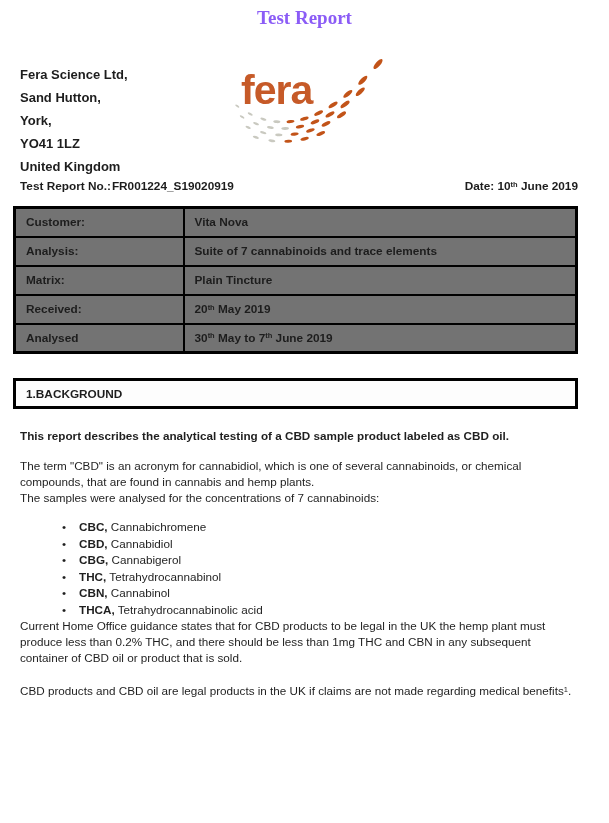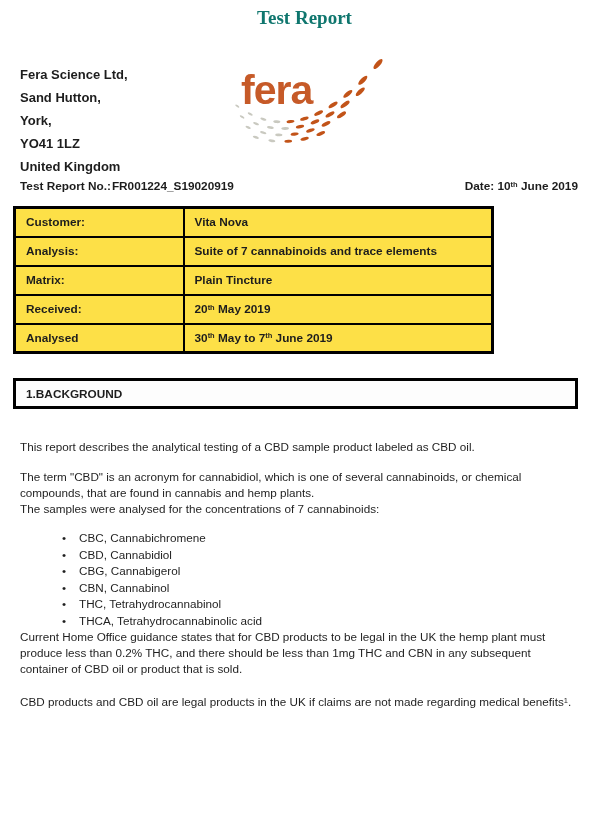--- a/index.html
+++ b/index.html
@@ -9,39 +9,39 @@
     width:609px; height:823px;
     background:#ffffff;
     font-family:"Liberation Sans","DejaVu Sans",sans-serif;
     color:#1d1d1d;
     overflow:hidden;
   }
   .doc-title {
     position:absolute; top:7px; left:0; width:100%;
     text-align:center;
     font-family:"Liberation Serif","DejaVu Serif",serif;
-    font-size:19px; font-weight:600; color:#0f766e;
+    font-size:19px; font-weight:600; color:#8b5cf6;
   }
   .address {
     position:absolute; top:63px; left:20px;
     font-size:13px; font-weight:bold; line-height:23px;
   }
   .logo-svg { position:absolute; top:56px; left:226px; }
   .meta-line {
     position:absolute; top:179px; left:20px; right:31px;
     display:flex; justify-content:space-between; align-items:baseline;
     font-size:11.8px; font-weight:bold;
   }
   .meta-left { display:flex; gap:1px; }
   .info-table {
     position:absolute; top:206px; left:13px;
-    width:481px;
+    width:565px;
     border-collapse:collapse;
     border:3px solid #000;
-    background:#fde047;
+    background:#737373;
     font-size:11.8px; font-weight:bold;
   }
   .info-table td {
     border:2px solid #000;
     height:29px; vertical-align:middle;
     padding:0 6px 0 10px;
   }
   .info-table td.lbl { width:169px; }
   .section-box {
     position:absolute; top:378px; left:13px;
@@ -50,29 +50,29 @@
     display:flex; align-items:center;
     font-size:11.8px; font-weight:bold;
   }
   .section-box .num { margin-left:10px; }
   .section-box .ttl { }
   .body-copy {
     position:absolute; top:420px; left:20px; width:575px;
     font-size:11.7px; line-height:16px; color:#1f1f1f;
   }
   .para { white-space:pre-line; }
-  .p1 { margin-top:19px; }
+  .p1 { margin-top:8px;font-weight:bold; }
   .p2 { margin-top:14px; }
   .p3 { }
   .p4 { }
   .p5 { margin-top:17px; }
   .bullets { margin-top:13px; margin-left:41px; list-style:none; }
   .bullets li { position:relative; padding-left:18px; line-height:16.5px; }
   .bullets li::before { content:"•"; position:absolute; left:1px; top:0; }
-  .b { font-weight:normal; }
+  .b { font-weight:bold; }
   .sup { font-size:7.5px; position:relative; top:-0.45em; font-weight:inherit; }
 </style>
 </head>
 <body>
 
 <div class="page">
 
   <div class="doc-title">Test Report</div>
 
   <div class="address">
@@ -163,22 +163,22 @@
 
   <div class="body-copy">
     <p class="para p1">This report describes the analytical testing of a CBD sample product labeled as CBD oil.</p>
     <p class="para p2">The term "CBD" is an acronym for cannabidiol, which is one of several cannabinoids, or chemical
 compounds, that are found in cannabis and hemp plants.</p>
     <p class="para p3">The samples were analysed for the concentrations of 7 cannabinoids:</p>
     <ul class="bullets">
       <li><span class="b">CBC,</span><span> Cannabichromene</span></li>
       <li><span class="b">CBD,</span><span> Cannabidiol</span></li>
       <li><span class="b">CBG,</span><span> Cannabigerol</span></li>
+      <li><span class="b">THC,</span><span> Tetrahydrocannabinol</span></li>
       <li><span class="b">CBN,</span><span> Cannabinol</span></li>
-      <li><span class="b">THC,</span><span> Tetrahydrocannabinol</span></li>
       <li><span class="b">THCA,</span><span> Tetrahydrocannabinolic acid</span></li>
     </ul>
     <p class="para p4">Current Home Office guidance states that for CBD products to be legal in the UK the hemp plant must
 produce less than 0.2% THC, and there should be less than 1mg THC and CBN in any subsequent
 container of CBD oil or product that is sold.</p>
     <p class="p5"><span>CBD products and CBD oil are legal products in the UK if claims are not made regarding medical benefits</span><span class="sup">1</span><span>.</span></p>
   </div>
 
 </div>
 

